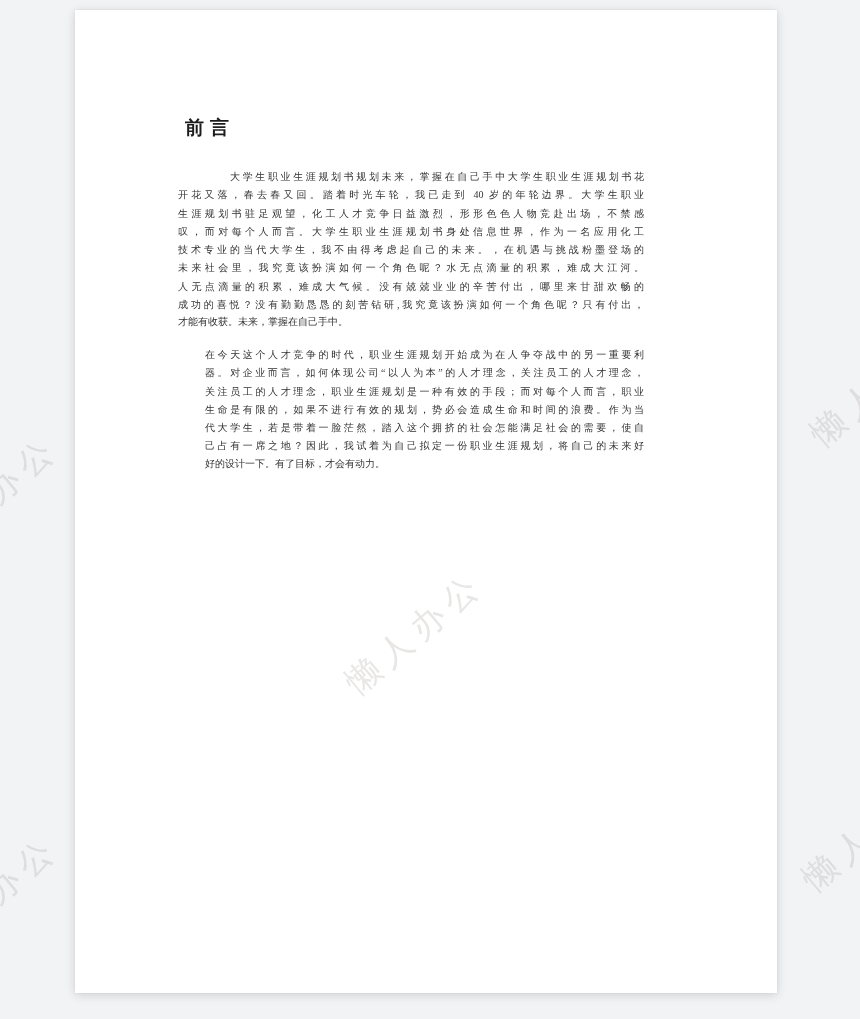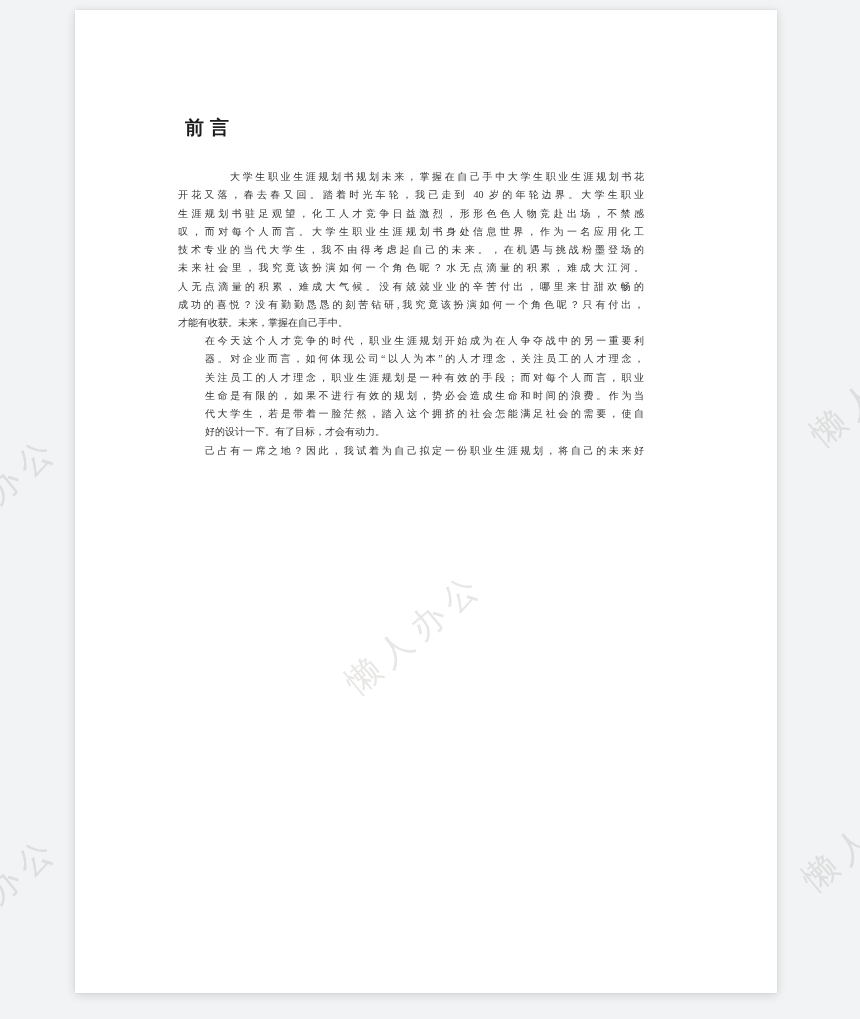--- a/index.html
+++ b/index.html
@@ -36,29 +36,29 @@
     color: #1c1c1c;
   }
   .para {
     position: absolute;
     color: #333333;
     font-size: 10px;
     line-height: 18.3px;
     letter-spacing: 0;
   }
   .para-1 { left: 103px; top: 158px; width: 466px; }
-  .para-2 { left: 130px; top: 322px; width: 439px; }
+  .para-2 { left: 130px; top: 336px; width: 439px; }
   .line {
     text-align: justify;
     text-align-last: justify;
     height: 18.3px;
     overflow: hidden;
   }
   .line.indent { text-indent: 52px; }
-  .line.last   { text-align-last: left; }
+  .line.last   { text-align-last: left; font-family: Liberation Mono, monospace; }
   
   .wm-layer {
     position: absolute;
     left: 0; top: 0;
     width: 100%; height: 100%;
     pointer-events: none;
   }
   .wm {
     position: absolute;
     font-family: "Liberation Sans", "DejaVu Sans", sans-serif;
@@ -94,22 +94,22 @@
       <div class="line">成功的喜悦？没有勤勤恳恳的刻苦钻研,我究竟该扮演如何一个角色呢？只有付出，</div>
       <div class="line last">才能有收获。未来，掌握在自己手中。</div>
     </div>
 
     <div class="para para-2">
       <div class="line">在今天这个人才竞争的时代，职业生涯规划开始成为在人争夺战中的另一重要利</div>
       <div class="line">器。对企业而言，如何体现公司“以人为本”的人才理念，关注员工的人才理念，</div>
       <div class="line">关注员工的人才理念，职业生涯规划是一种有效的手段；而对每个人而言，职业</div>
       <div class="line">生命是有限的，如果不进行有效的规划，势必会造成生命和时间的浪费。作为当</div>
       <div class="line">代大学生，若是带着一脸茫然，踏入这个拥挤的社会怎能满足社会的需要，使自</div>
+      <div class="line">己占有一席之地？因此，我试着为自己拟定一份职业生涯规划，将自己的未来好</div>
       <div class="line last">好的设计一下。有了目标，才会有动力。</div>
-      <div class="line">己占有一席之地？因此，我试着为自己拟定一份职业生涯规划，将自己的未来好</div>
     </div>
 
   </div>
 
   <div class="wm-layer">
     <span class="wm wm-1">懒人办公</span>
     <span class="wm wm-2">懒人办公</span>
     <span class="wm wm-3">懒人办公</span>
     <span class="wm wm-4">懒人办公</span>
     <span class="wm wm-5">懒人办公</span>

